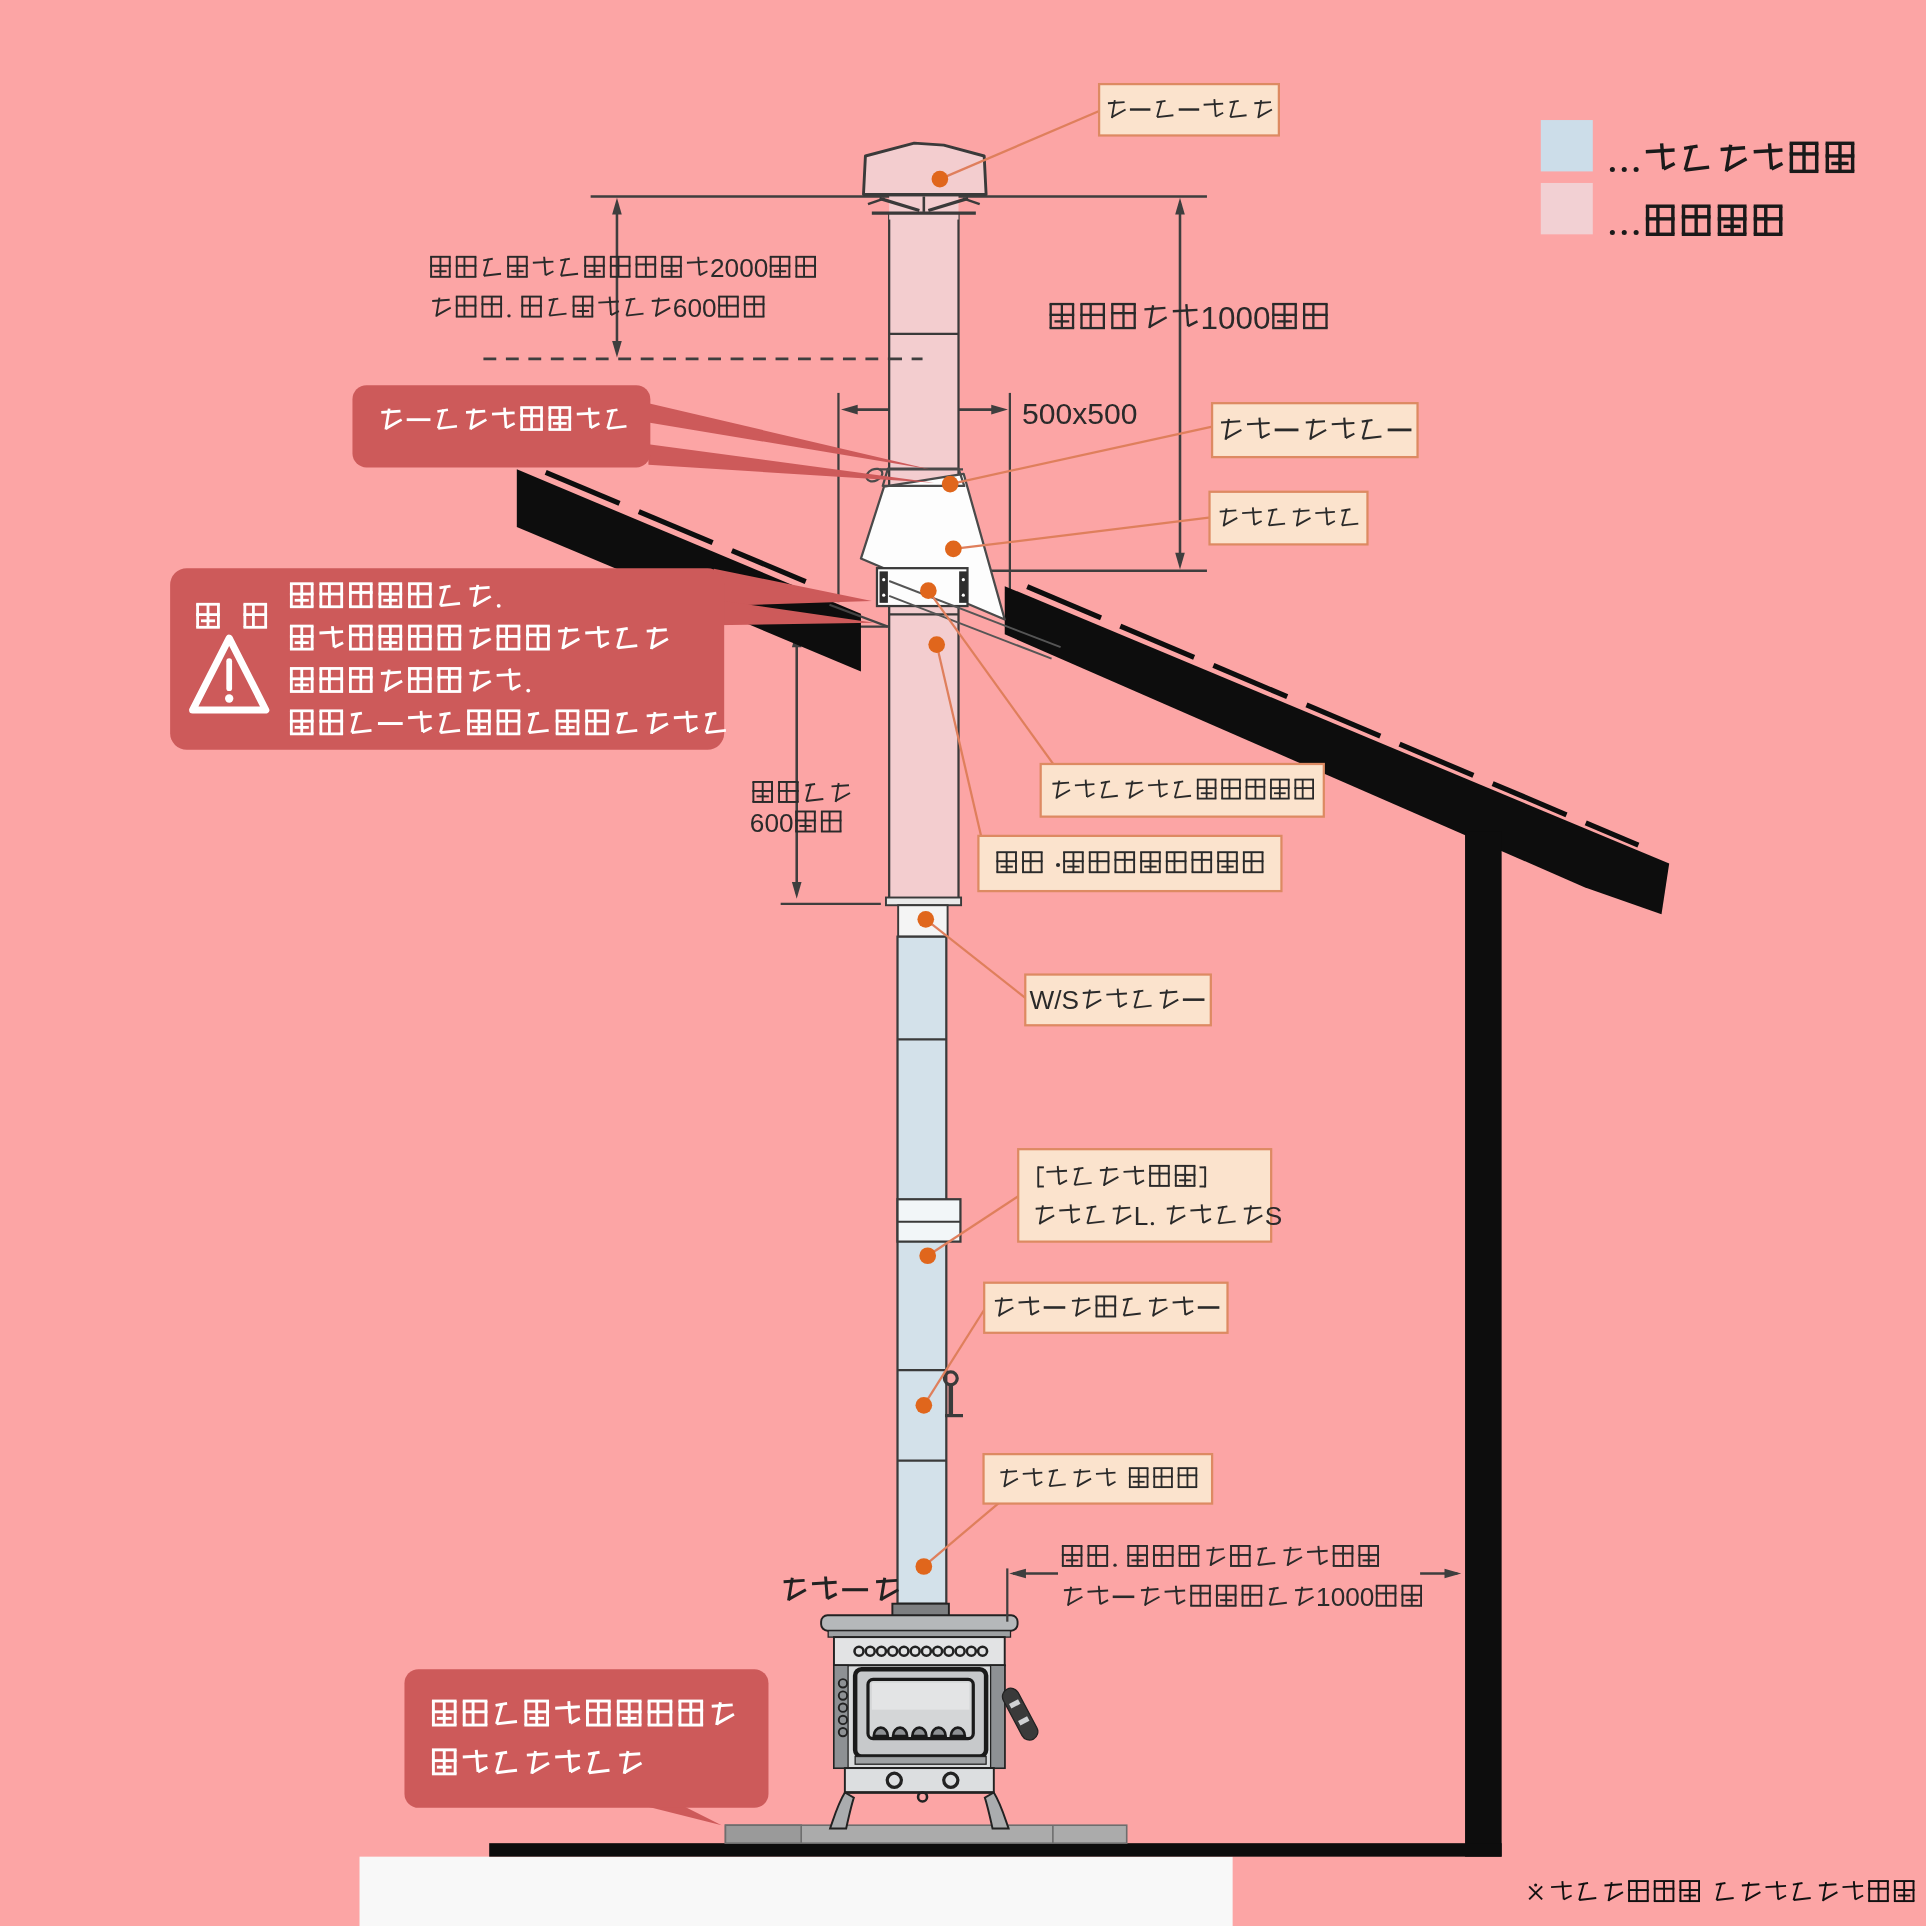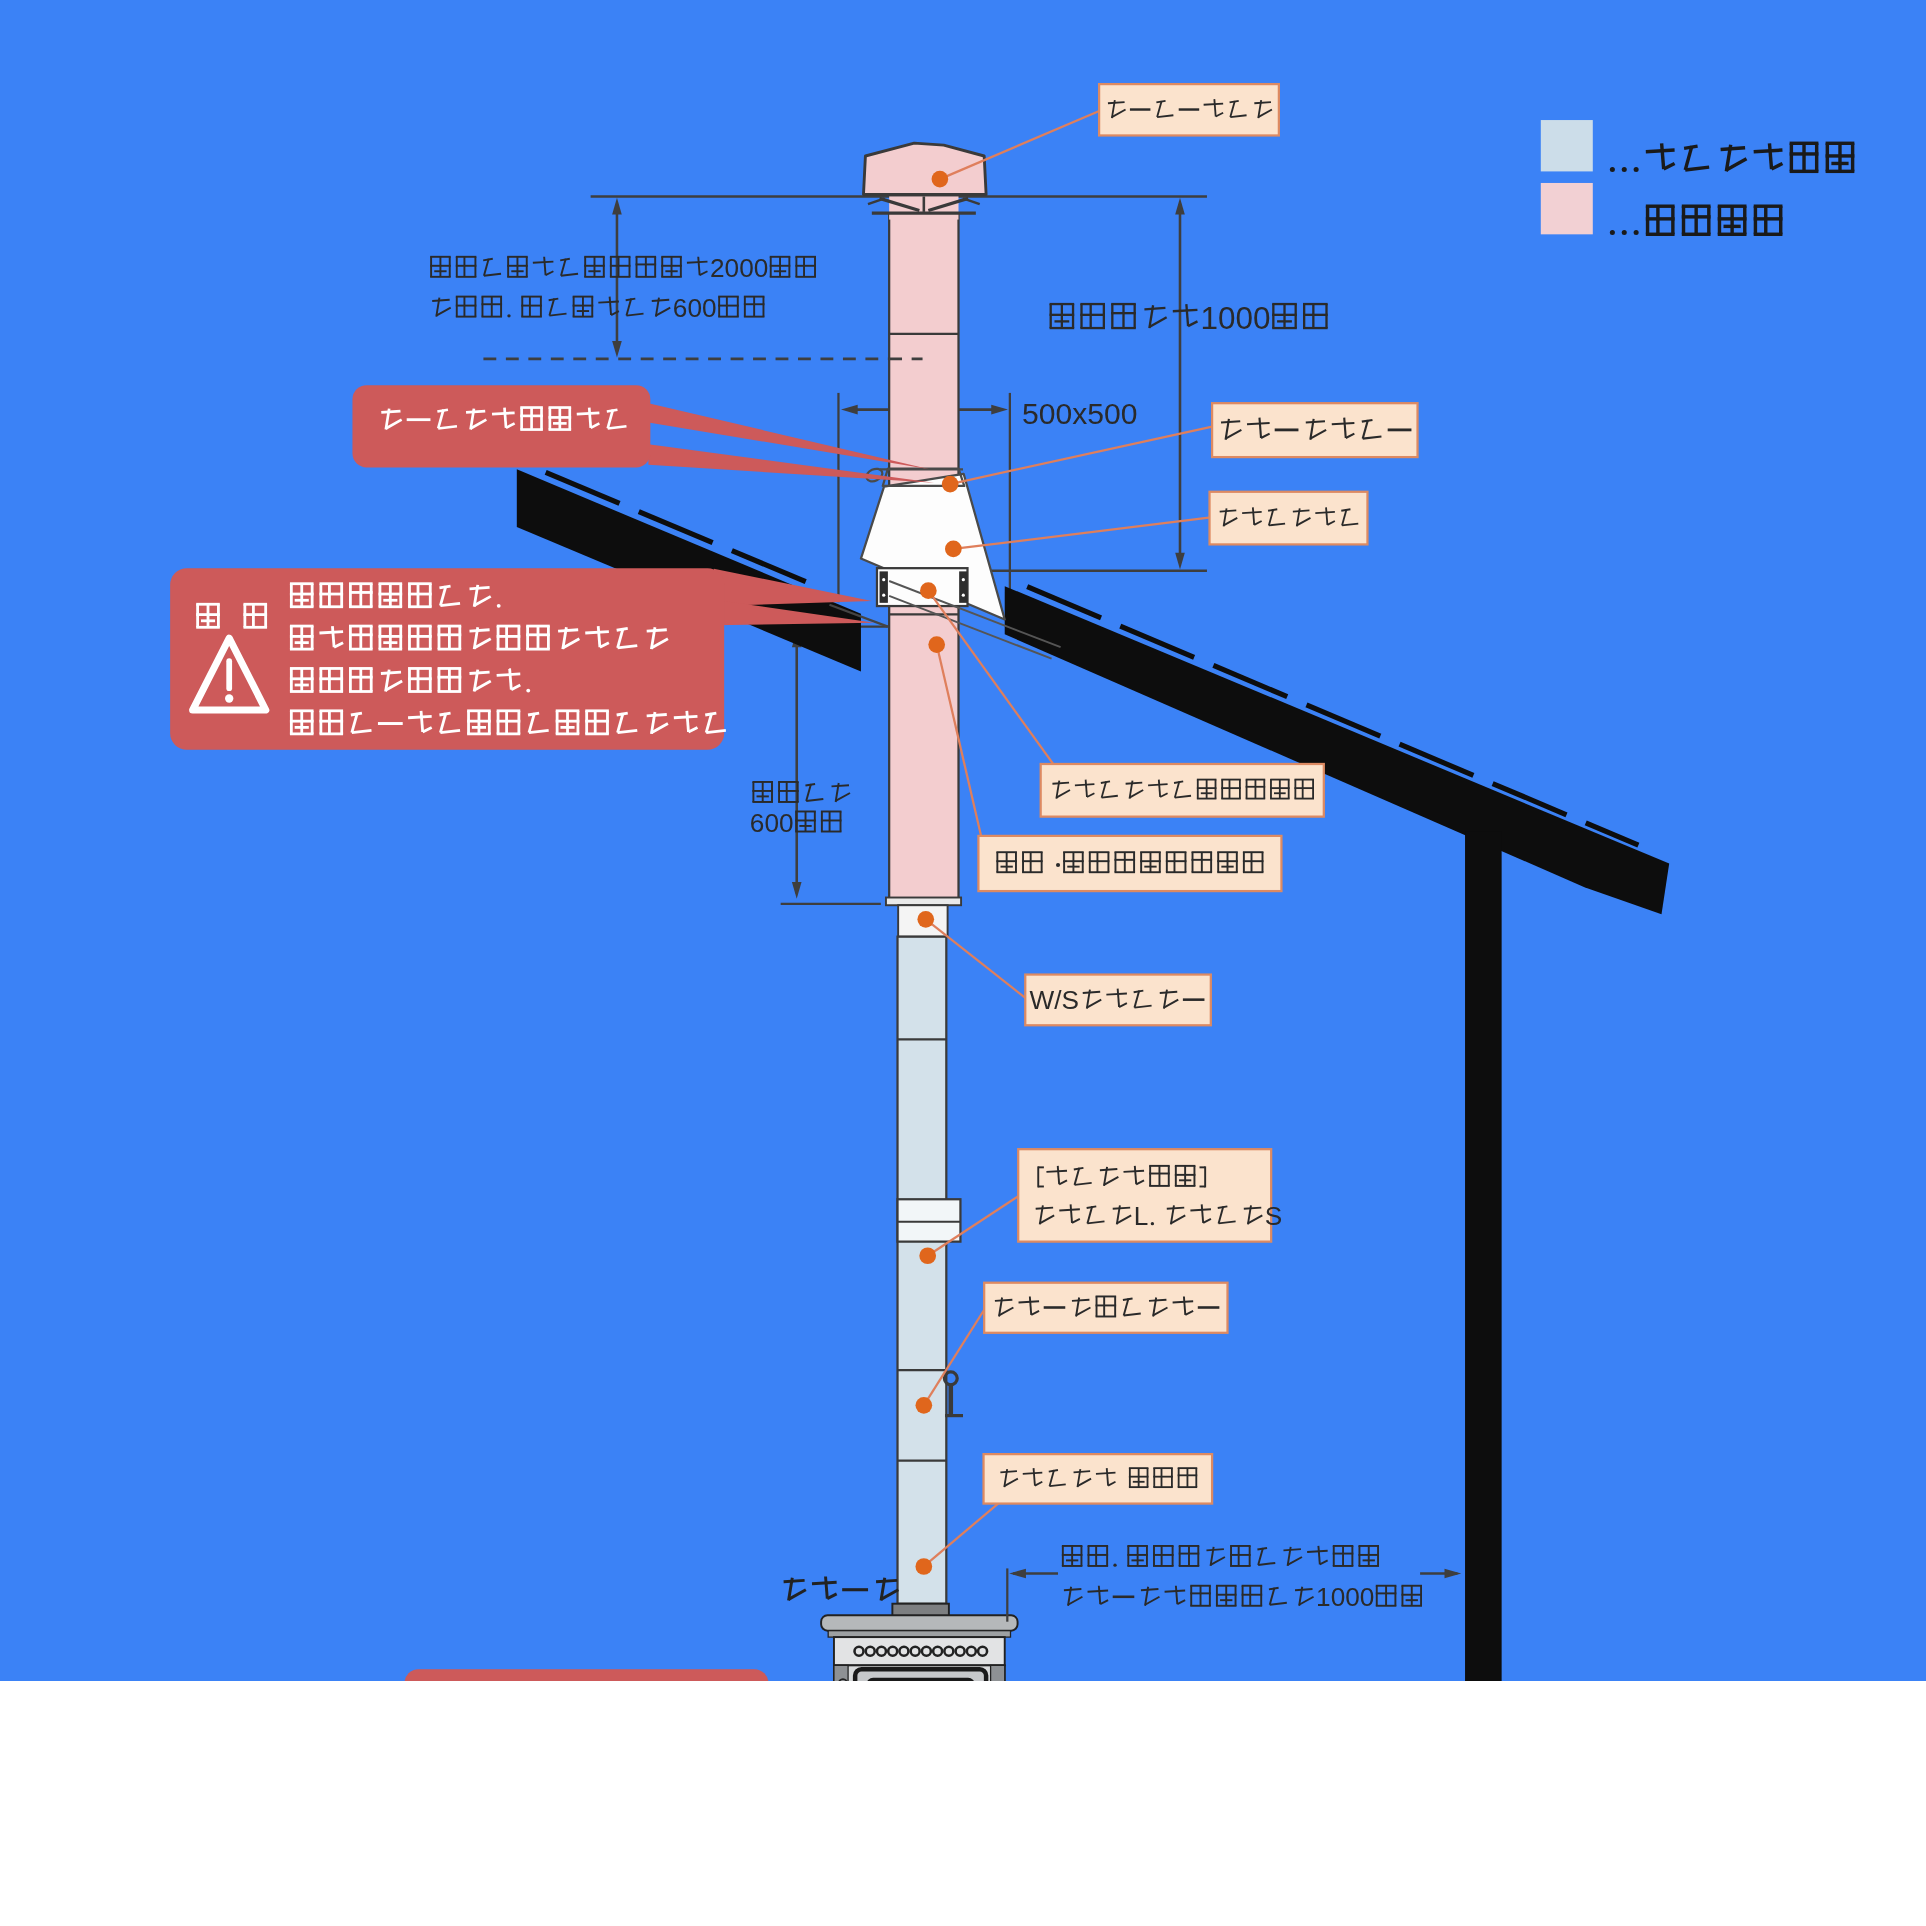--- a/index.html
+++ b/index.html
@@ -1,15 +1,15 @@
 <!DOCTYPE html>
 <html style="font-size:10.3px"><head><meta charset="utf-8">
 <style>
 html,body{margin:0;padding:0;background:#ffffff;}
-#wrap{width:1926px;height:1681px;position:relative;background:#3b82f6;font-family:"Liberation Sans",sans-serif;}
+#wrap{width:1926px;height:1926px;position:relative;background:#fca5a5;font-family:"Liberation Sans",sans-serif;}
 </style></head>
 <body>
 <div id="wrap">
 <svg width="1926" height="1926" viewBox="0 0 3000 3000">
 <rect x="560.0" y="2892.0" width="1360.0" height="108.0" fill="#f8f8f8"></rect>
 <line x1="920.0" y1="306.0" x2="1880.0" y2="306.0" stroke="#3e3e3e" stroke-width="4" stroke-linecap="butt"></line>
 <line x1="753.0" y1="559.0" x2="1490.0" y2="559.0" stroke="#3e3e3e" stroke-width="4.5" stroke-linecap="butt" stroke-dasharray="20 15"></line>
 <line x1="961.0" y1="318.0" x2="961.0" y2="547.0" stroke="#3e3e3e" stroke-width="4" stroke-linecap="butt"></line>
 <polygon points="961.0,308.0 968.5,334.0 953.5,334.0" fill="#3e3e3e"></polygon>
 <polygon points="961.0,557.0 953.5,531.0 968.5,531.0" fill="#3e3e3e"></polygon>

